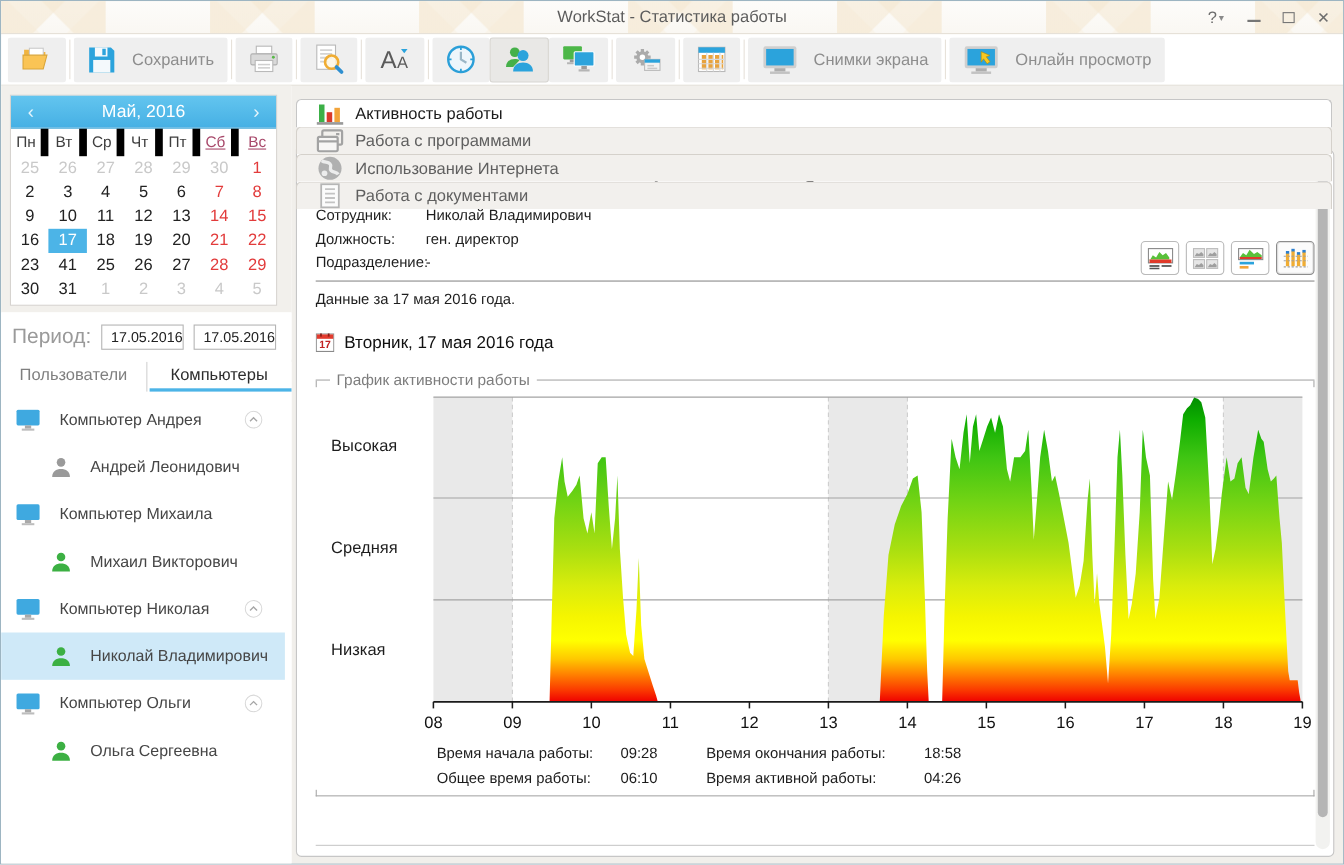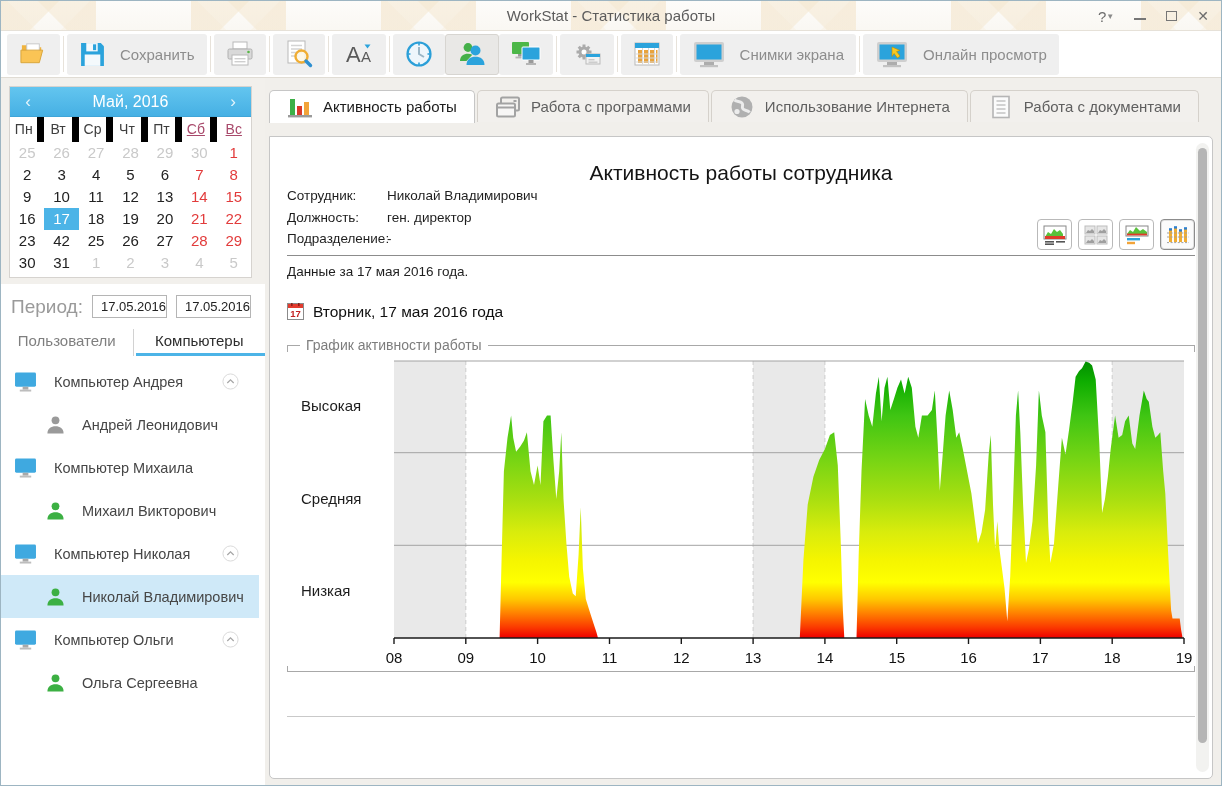--- a/index.html
+++ b/index.html
@@ -70,21 +70,21 @@
   .tree-row.computer{padding-left:13px;}
   .tree-row.user{padding-left:45px;}
   .tree-row.selected{background:#cfe9f8;}
   .tree-label{font-size:14.5px;color:#464646;white-space:nowrap;}
   .tree-row svg.mon{width:23px;height:20px;}
   .tree-row svg.per{width:19px;height:19px;}
   .tree-row svg.chev{position:absolute;right:20px;top:13px;width:17px;height:17px;}
 
   
   .main{flex:1;position:relative;margin:12px 8px 6px 4px;}
-  .tab-strip{display:flex;height:32px;position:relative;z-index:2;}
+  .tab-strip{display:flex;height:32px;position:relative;z-index:2;flex-direction:column;}
   .mtab{display:flex;align-items:center;gap:10px;padding:0 17px;margin-right:2px;
     border:1px solid #d5d1cb;border-bottom:none;border-radius:5px 5px 0 0;
     background:#f2f0ed;color:#5f5f5f;font-size:15px;white-space:nowrap;}
   .mtab.active{background:#fff;border-color:#c6c6c6;color:#1c1c1c;margin-bottom:-1px;padding-bottom:1px;}
   .panel{position:absolute;left:0;right:0;top:46px;bottom:0;background:#fff;border:1px solid #c6c6c6;
     border-radius:0 5px 5px 5px;}
   .content{position:relative;padding:12px 17px 0 17px;height:100%;}
 
   .page-title{text-align:center;font-size:21px;font-weight:400;color:#141414;margin:12px 0 0;}
   .info-block{margin-top:0;}
@@ -309,21 +309,21 @@
               <span class="cal-cell weekend">14</span>
               <span class="cal-cell weekend">15</span>
               <span class="cal-cell day">16</span>
               <span class="cal-cell selected">17</span>
               <span class="cal-cell day">18</span>
               <span class="cal-cell day">19</span>
               <span class="cal-cell day">20</span>
               <span class="cal-cell weekend">21</span>
               <span class="cal-cell weekend">22</span>
               <span class="cal-cell day">23</span>
-              <span class="cal-cell day">42</span>
+              <span class="cal-cell day">41</span>
               <span class="cal-cell day">25</span>
               <span class="cal-cell day">26</span>
               <span class="cal-cell day">27</span>
               <span class="cal-cell weekend">28</span>
               <span class="cal-cell weekend">29</span>
               <span class="cal-cell day">30</span>
               <span class="cal-cell day">31</span>
               <span class="cal-cell muted">1</span>
               <span class="cal-cell muted">2</span>
               <span class="cal-cell muted">3</span>
@@ -606,20 +606,30 @@
                     <span style="left: 347.091px;">13</span>
                     <span style="left: 418.909px;">14</span>
                     <span style="left: 490.727px;">15</span>
                     <span style="left: 562.545px;">16</span>
                     <span style="left: 634.364px;">17</span>
                     <span style="left: 706.182px;">18</span>
                     <span style="left: 778px;">19</span>
                   </div>
               </div>
             </div>
+            <div class="summary">
+              <span>Время начала работы:</span>
+                <span>09:28</span>
+              <span>Время окончания работы:</span>
+                <span>18:58</span>
+              <span>Общее время работы:</span>
+                <span>06:10</span>
+              <span>Время активной работы:</span>
+                <span>04:26</span>
+            </div>
             <div class="gb-bottom"></div>
           </div>
 
           <div class="divider2"></div>
         </div>
         <div class="scrollbar">
           <div class="scroll-thumb"></div>
         </div>
       </div>
     </div>

